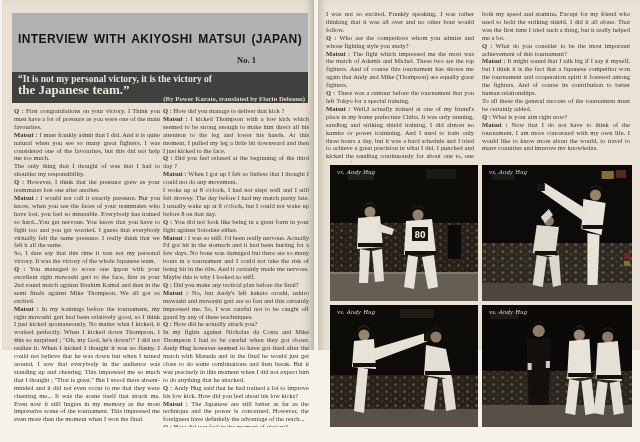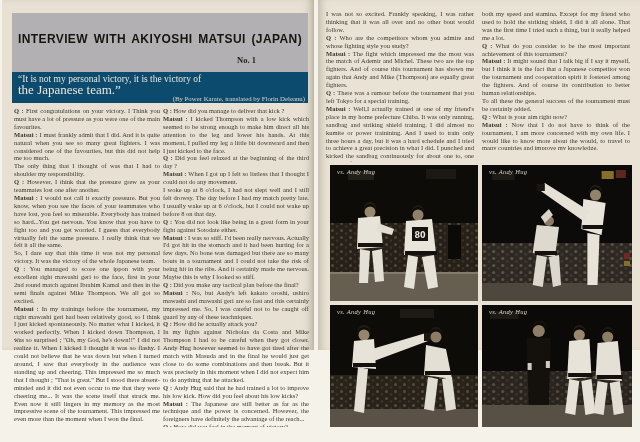--- a/index.html
+++ b/index.html
@@ -10,21 +10,21 @@
   .page-left{left:2px;width:312px;box-shadow:inset -7px 0 9px -5px rgba(110,100,84,.5);}
   .page-right{left:318px;width:322px;background:#eae3d5;box-shadow:inset 7px 0 9px -5px rgba(110,100,84,.4);}
 
   
   .header-box{position:absolute;left:10px;top:13px;width:296px;height:59px;background:#b2b0b3;}
   .title{position:absolute;left:0;right:0;top:19px;text-align:center;
          font-family:"Liberation Sans",sans-serif;font-weight:bold;font-size:12px;
          letter-spacing:.4px;word-spacing:2px;color:#17140f;transform:scaleY(1.12);}
   .issue-no{position:absolute;right:52px;bottom:7px;font-weight:bold;font-size:8.5px;color:#211d16;padding-left:20px;}
 
-  .quote-bar{position:absolute;left:10px;top:72px;width:296px;height:31px;background:#0c4a6e;color:#ebe6da;}
+  .quote-bar{position:absolute;left:10px;top:72px;width:296px;height:31px;background:#404040;color:#ebe6da;font-weight:bold;}
   .quote-l1{position:absolute;left:6px;top:2px;font-size:9.5px;white-space:nowrap;}
   .quote-l2{position:absolute;left:6px;top:10px;font-size:13px;white-space:nowrap;}
   .credit{position:absolute;right:3px;bottom:1px;font-size:6.8px;color:#ddd7c9;white-space:nowrap;}
 
   
   .col{position:absolute;text-align:justify;color:#3a362e;font-size:6.5px;line-height:7.9px;}
   .lcol1{left:12px;top:107px;width:146px;height:320px;overflow:hidden;}
   .lcol2{left:161px;top:107px;width:146px;height:320px;overflow:hidden;}
   .rcol1{left:8px;top:10px;width:148px;height:152px;overflow:hidden;}
   .rcol2{left:164px;top:10px;width:148px;height:140px;overflow:hidden;}

